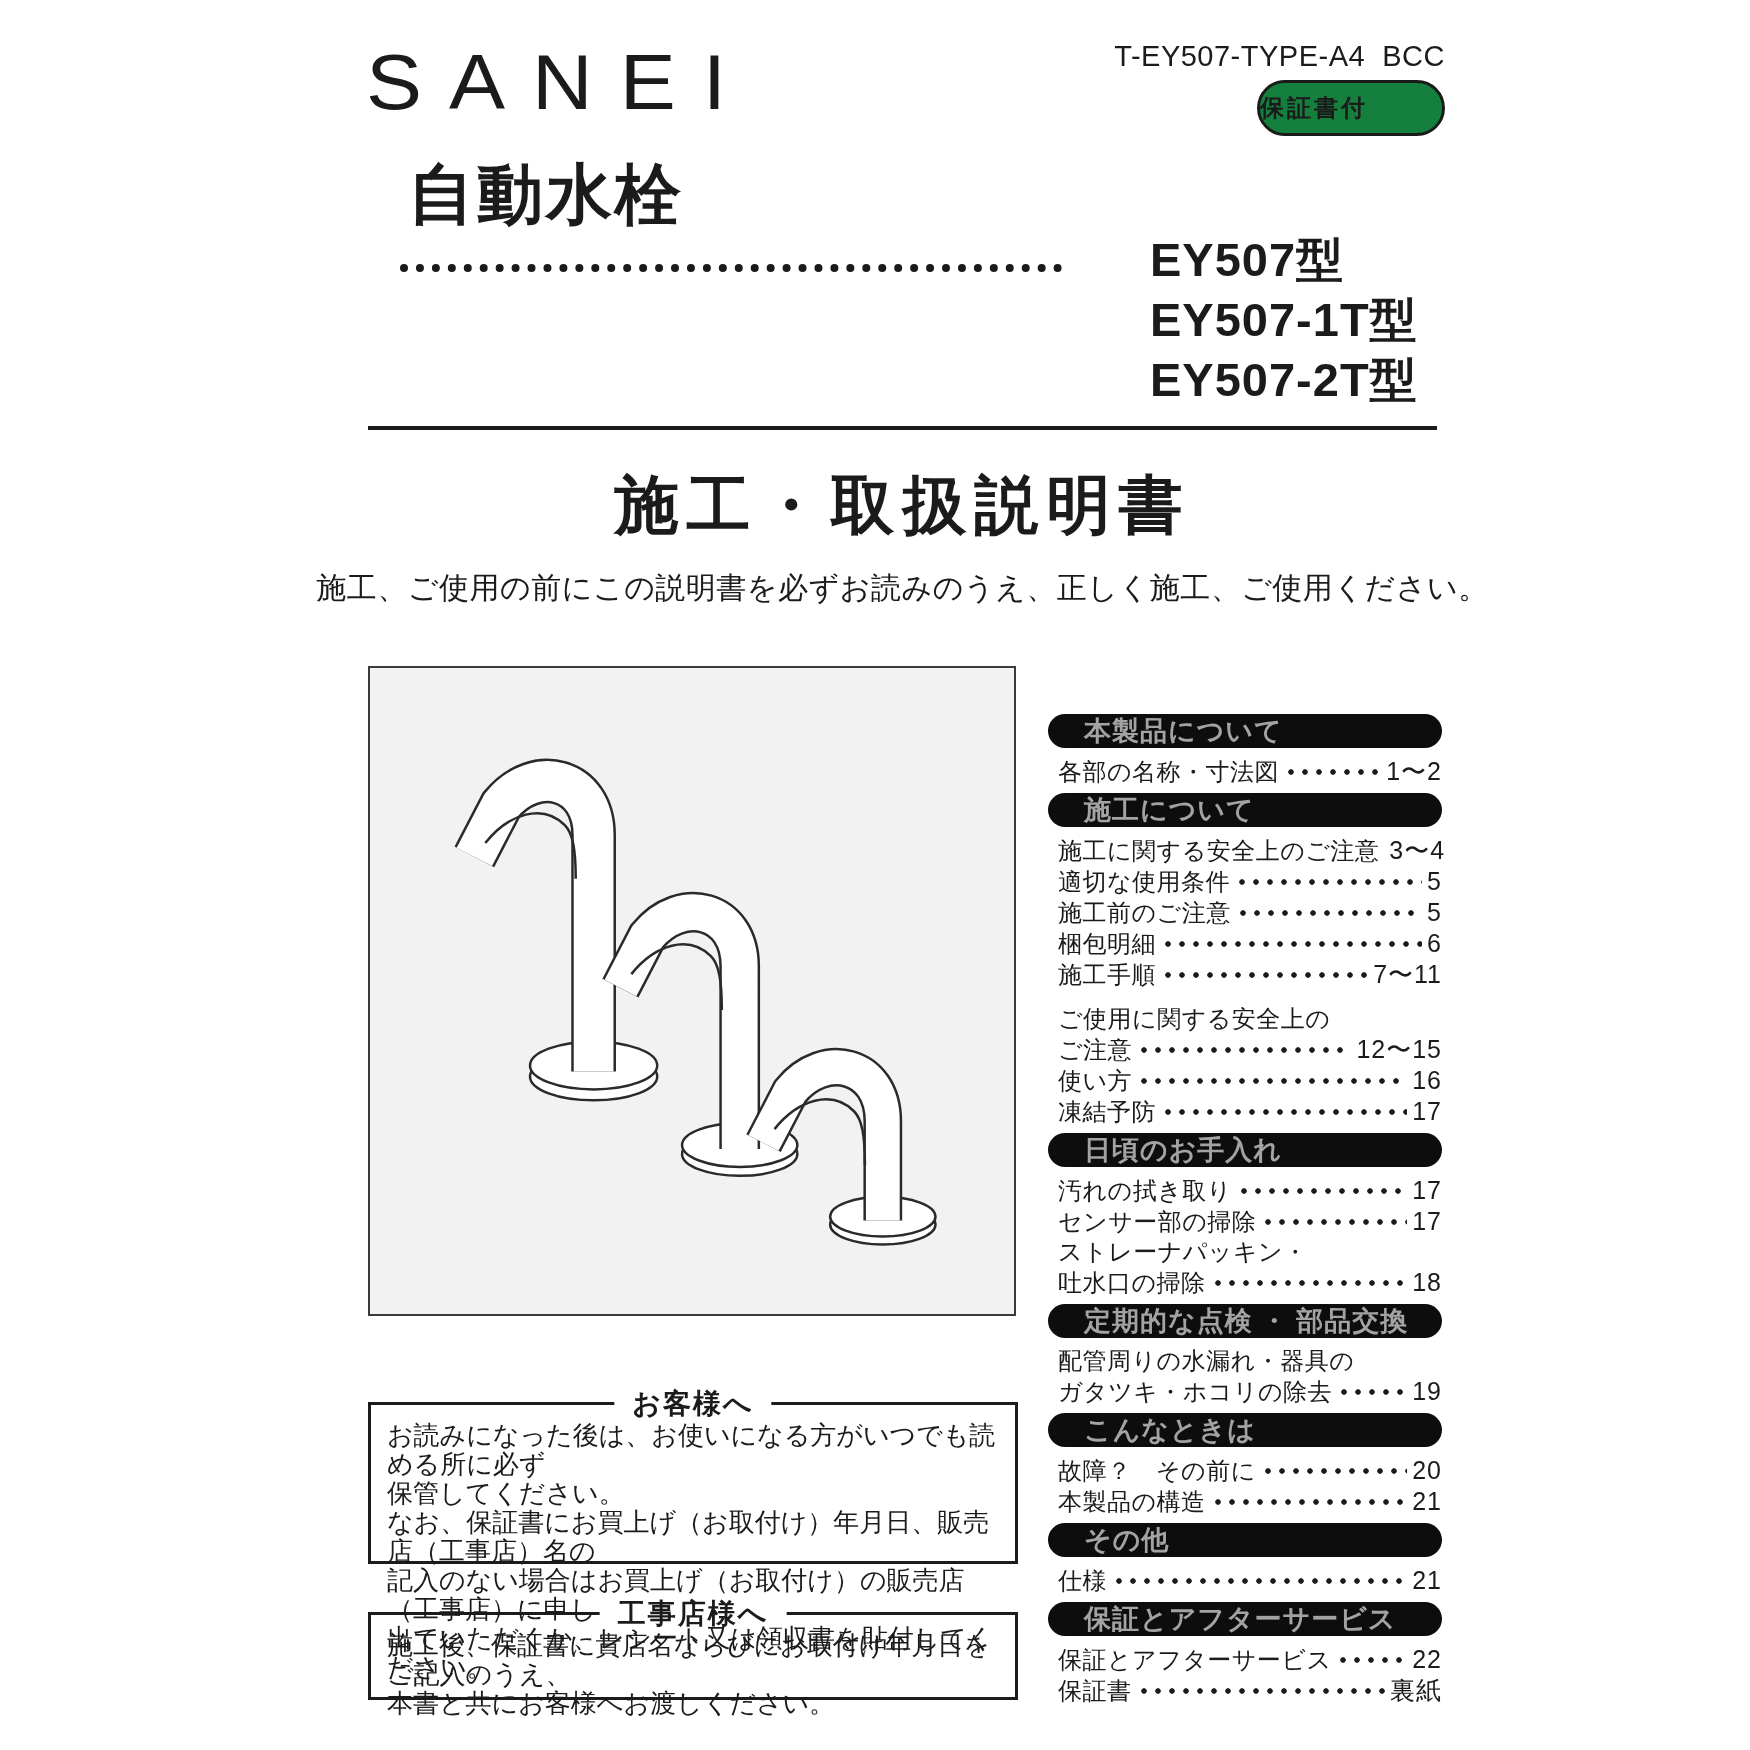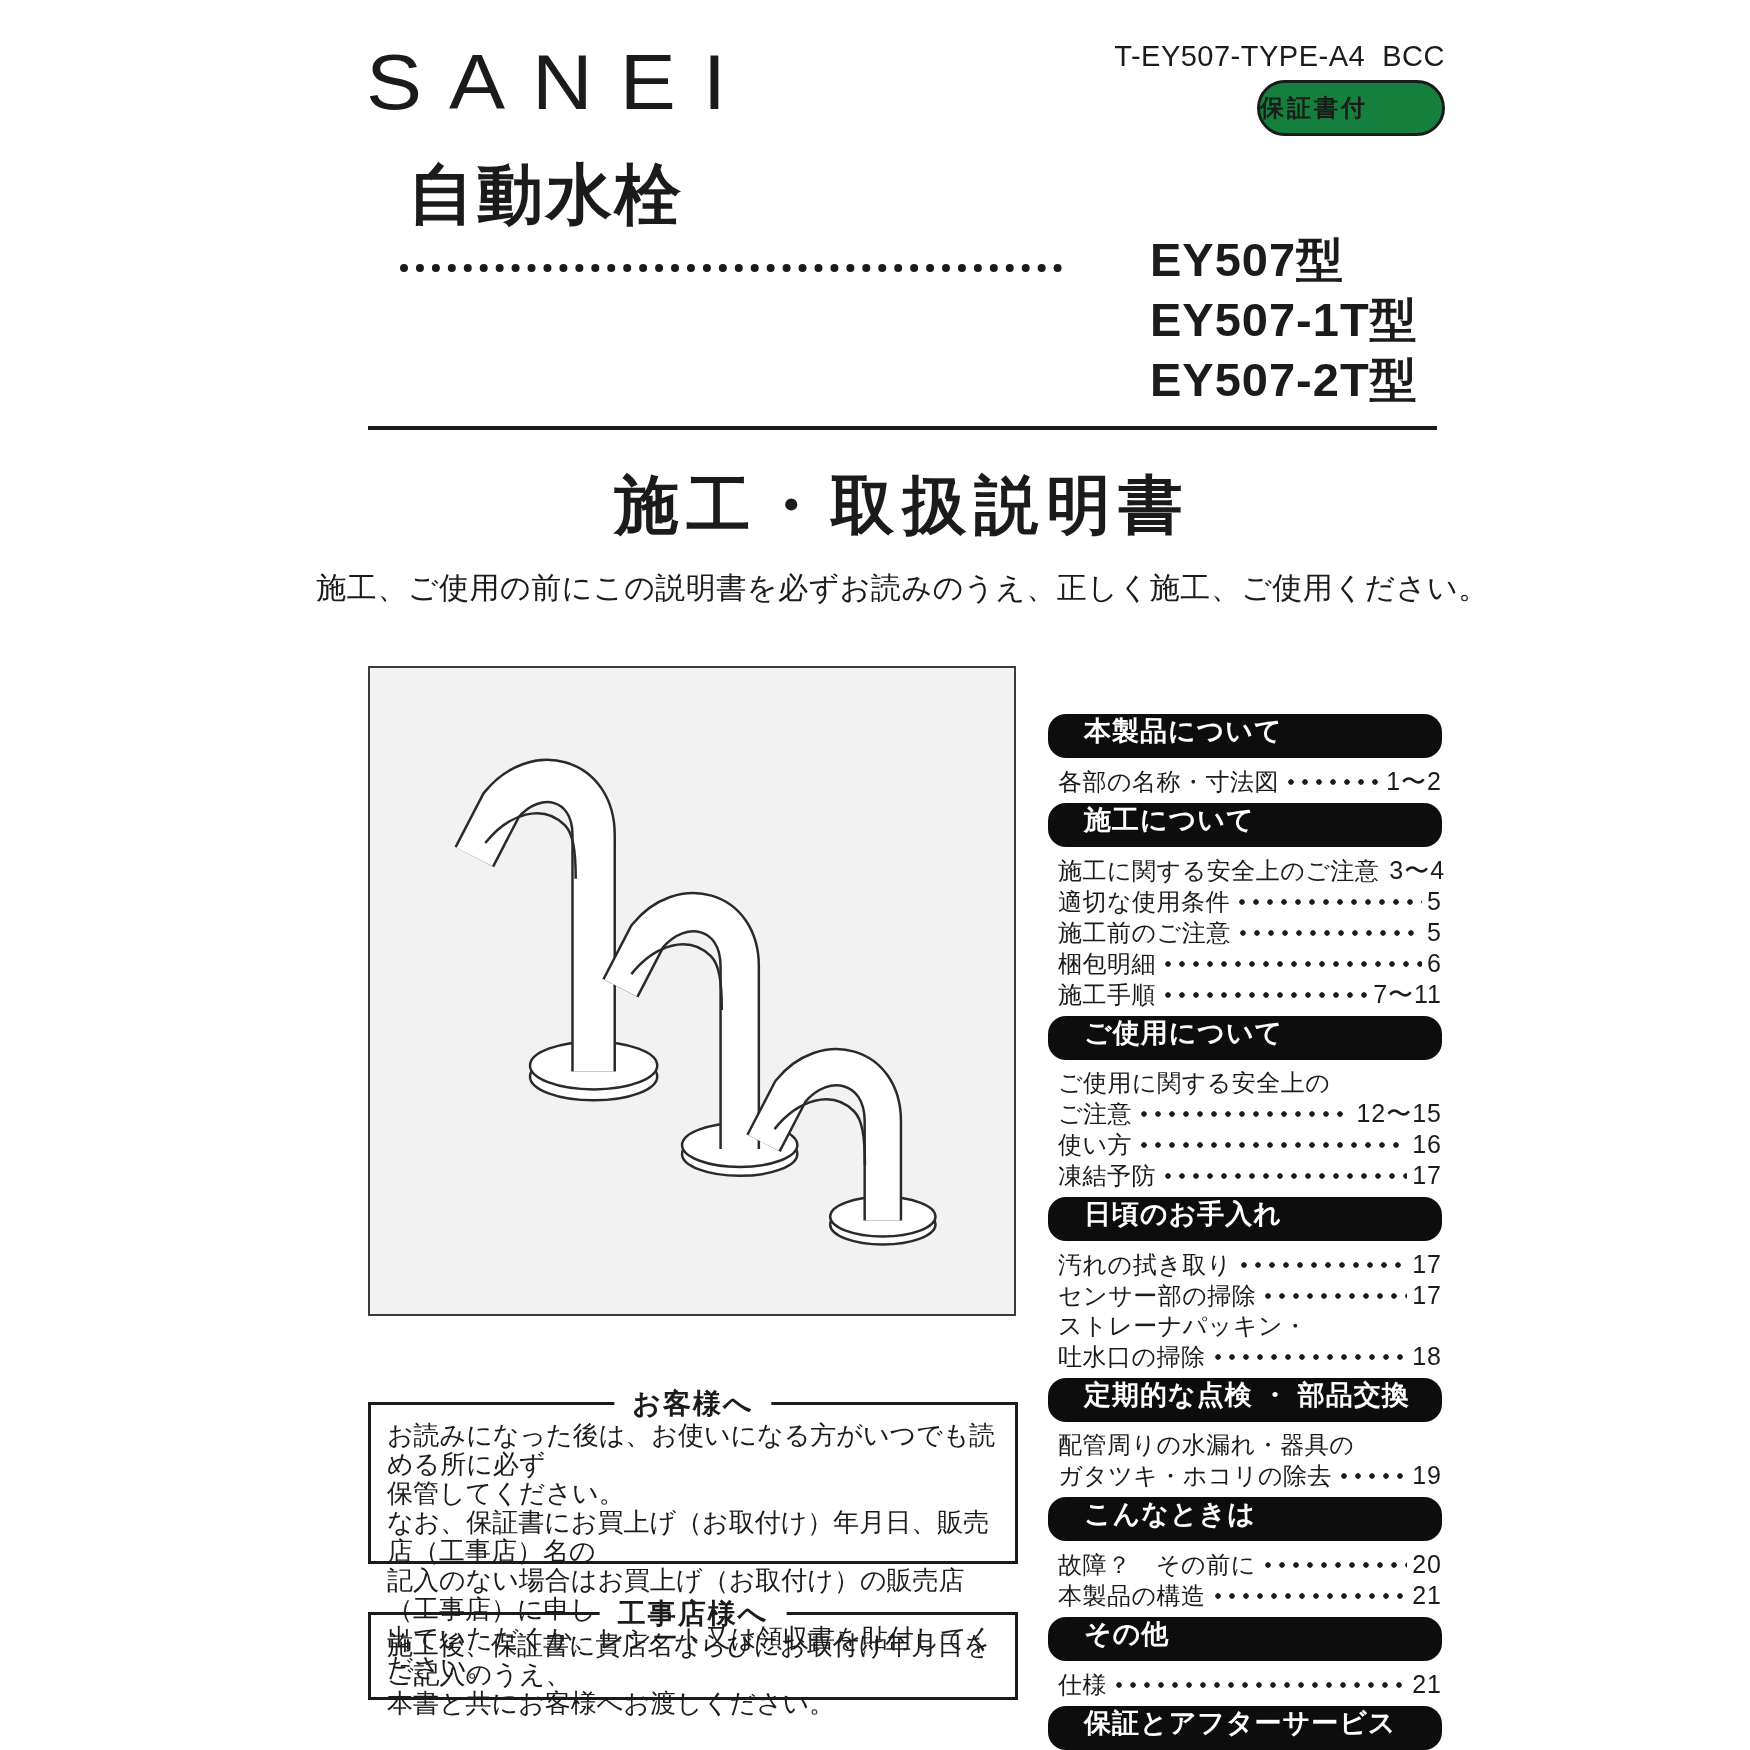--- a/index.html
+++ b/index.html
@@ -50,23 +50,23 @@
   .figure-box{
     position:absolute;left:368px;top:666px;width:648px;height:650px;
     background:#f2f2f2;border:2px solid #3a3a3a;box-sizing:border-box;
   }
   .figure-box svg{display:block;width:100%;height:100%;}
   
   .toc{
     position:absolute;left:1048px;top:714px;width:394px;
   }
   .toc-bar{
-    height:44px;background:#0d0d0d;color:#ffffff;border-radius:18px;
+    height:34px;background:#0d0d0d;color:#a3a3a3;border-radius:18px;
     font-size:27px;font-weight:700;line-height:34px;padding-left:36px;
-    letter-spacing:1px;box-sizing:border-box;white-space:nowrap;overflow:hidden;
+    letter-spacing:1px;box-sizing:border-box;white-space:nowrap;overflow:hidden;font-family:Liberation Serif, serif;
   }
   .toc-items{padding:8px 0 6px 10px;}
   .ti{display:flex;align-items:baseline;line-height:30px;font-size:24px;white-space:nowrap;}
   .ti .lbl{flex:0 0 auto;letter-spacing:0.5px;}
   .ti .dots{
     flex:1 1 0;min-width:0;height:14px;margin:0 5px;align-self:center;
     background-image:radial-gradient(circle, #1b1b1b 2.4px, transparent 3.1px);
     background-size:14px 14px;background-repeat:repeat-x;background-position:left center;
   }
   .ti .pg{flex:0 0 auto;font-size:25px;letter-spacing:1px;}
@@ -169,21 +169,20 @@
           <span class="lbl">梱包明細</span>
           <span class="dots"></span>
           <span class="pg">6</span>
         </div>
         <div class="ti">
           <span class="lbl">施工手順</span>
           <span class="dots"></span>
           <span class="pg">7〜11</span>
         </div>
       </div>
-      <div class="toc-bar">ご使用について</div>
       <div class="toc-items">
         <div class="ti">
           <span class="lbl">ご使用に関する安全上の</span>
         </div>
         <div class="ti">
           <span class="lbl">ご注意</span>
           <span class="dots"></span>
           <span class="pg">12〜15</span>
         </div>
         <div class="ti">

